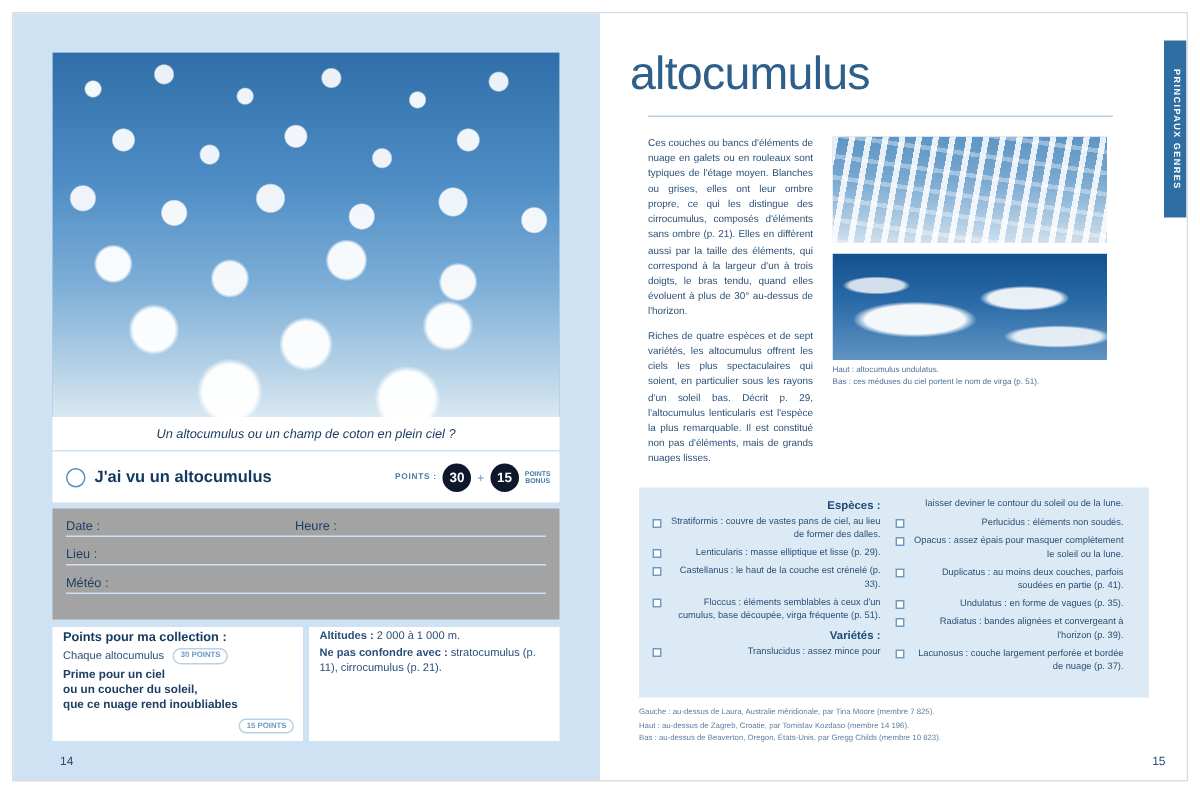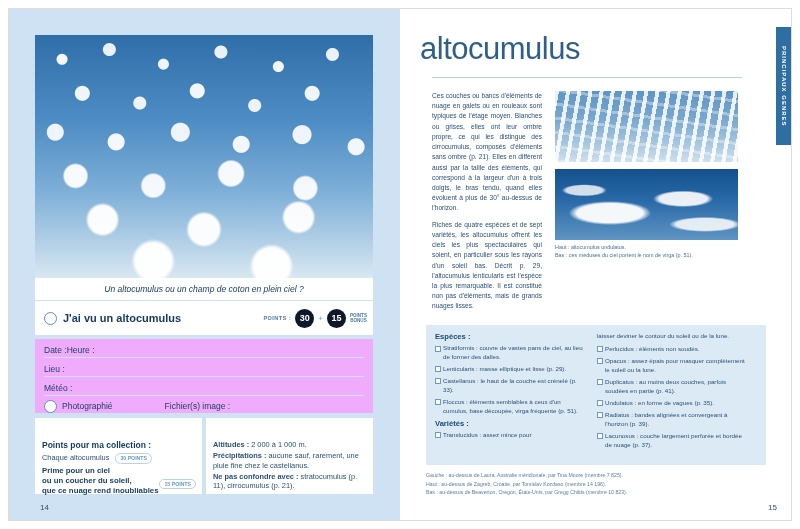--- a/index.html
+++ b/index.html
@@ -153,34 +153,35 @@
     color: #4a7aa8;
     font-weight: bold;
     text-align: center;
   }
   .form-block {
     position: absolute;
     left: 26px;
     top: 330px;
     width: 338px;
     height: 74px;
-    background: #f0abfc;
+    background: #a3a3a3;
   }
   .form-line {
     position: relative;
     height: 18px;
     margin: 0 9px;
     display: flex;
     align-items: flex-end;
     border-bottom: 1px solid #cfe2f3;
     font-size: 8.5px;
     color: #1c3f63;
   }
   .form-line .fl-label { padding-bottom: 2px; }
   .form-line .fl-right {
+    margin-left: 130px;
     padding-bottom: 2px;
     text-align: right;
   }
   .form-photo {
     display: flex;
     align-items: center;
     height: 20px;
     margin: 0 9px;
     font-size: 8.5px;
     color: #1c3f63;
@@ -193,21 +194,21 @@
     left: 26px;
     top: 409px;
     width: 338px;
     height: 76px;
     display: flex;
     gap: 4px;
   }
   .panel {
     background: #ffffff;
     box-sizing: border-box;
-    padding: 22px 7px;
+    padding: 1px 7px;
     position: relative;
   }
   .panel-left { width: 167px; }
   .panel-right { width: 167px; }
   .panel h4 {
     margin: 0 0 3px 0;
     font-size: 8.5px;
     color: #13395e;
   }
   .panel p {
@@ -327,20 +328,21 @@
   }
   .sb-head {
     font-size: 7.6px;
     font-weight: bold;
     color: #1c4a76;
     margin-bottom: 3px;
   }
   .sb-cols {
     display: flex;
     gap: 10px;
+    text-align: right;
   }
   .sb-col { width: 152px; }
   .sb-item {
     font-size: 6.2px;
     line-height: 1.45;
     color: #2b5077;
     margin-bottom: 3px;
     padding-left: 8px;
     position: relative;
   }
@@ -434,49 +436,39 @@
       <div class="form-block">
         <div class="form-line">
           <span class="fl-label">Date :</span>
           <span class="fl-right">Heure :</span>
         </div>
         <div class="form-line">
           <span class="fl-label">Lieu :</span>
         </div>
         <div class="form-line">
           <span class="fl-label">Météo :</span>
-        </div>
-        <div class="form-photo">
-          <div class="circle-check"></div>
-          <span>Photographié</span>
-          <span class="gap"></span>
-          <span>Fichier(s) image :</span>
         </div>
       </div>
 
       <div class="bottom-panels">
         <div class="panel panel-left">
           <h4>Points pour ma collection :</h4>
           <p>
             <span>Chaque altocumulus</span>
             <span class="mini-pts pts-inline">30 POINTS</span>
           </p>
           <div class="hl">Prime pour un ciel</div>
           <div class="hl">ou un coucher du soleil,</div>
           <div class="hl">que ce nuage rend inoubliables</div>
           <span class="mini-pts pts-right">15 POINTS</span>
         </div>
         <div class="panel panel-right">
           <p>
             <b>Altitudes :</b>
             <span>2 000 à 1 000 m.</span>
-          </p>
-          <p>
-            <b>Précipitations :</b>
-            <span>aucune sauf, rarement, une pluie fine chez le castellanus.</span>
           </p>
           <p>
             <b>Ne pas confondre avec :</b>
             <span>stratocumulus (p. 11), cirrocumulus (p. 21).</span>
           </p>
         </div>
       </div>
 
       <div class="folio-left">14</div>
     </div>

